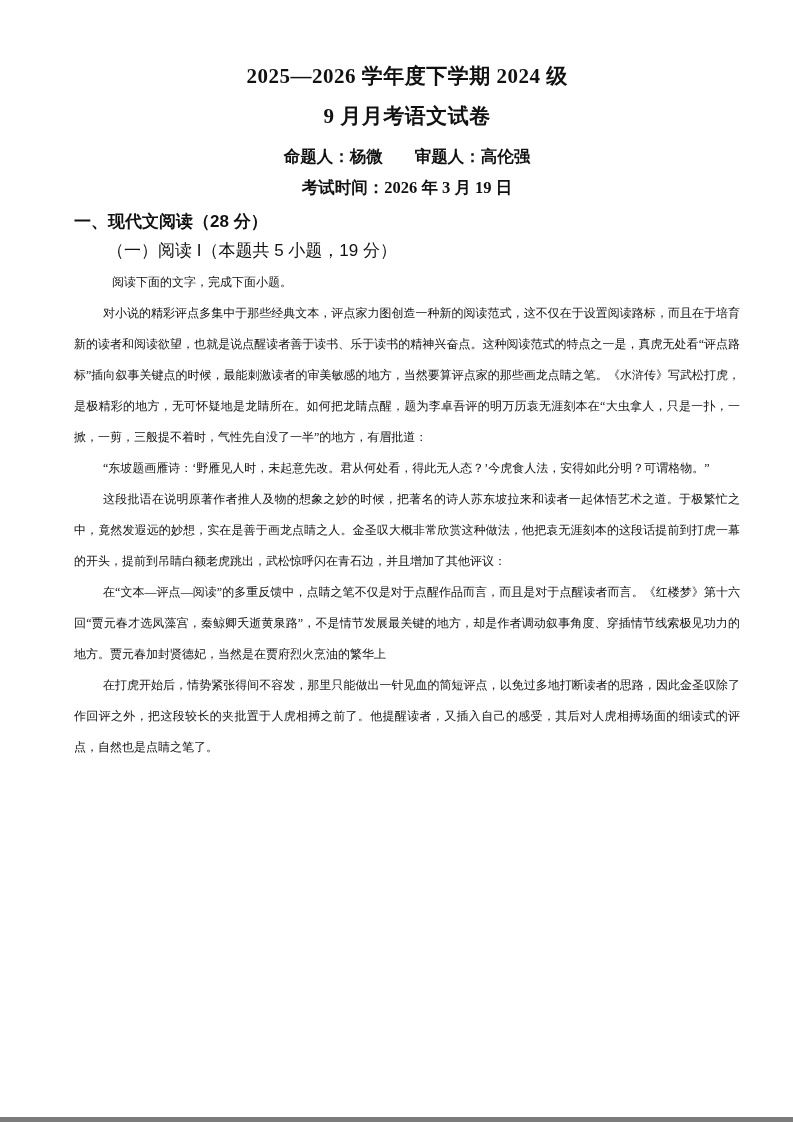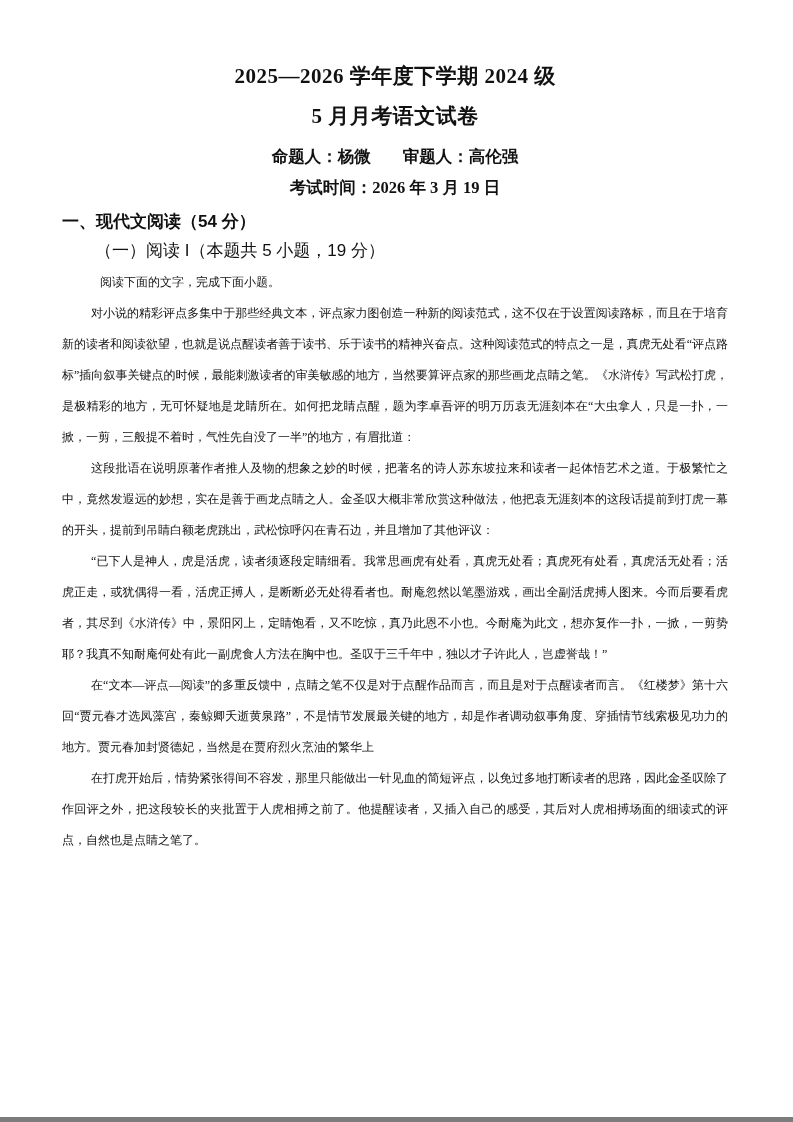--- a/index.html
+++ b/index.html
@@ -10,21 +10,21 @@
   body {
     width: 793px;
     height: 1122px;
     position: relative;
     overflow: hidden;
     font-family: "Liberation Serif", "DejaVu Serif", serif;
     color: #111111;
   }
   .doc-page {
     position: absolute;
-    left: 62px;
+    left: 74px;
     top: 0;
     width: 666px;
   }
   .title-line1 {
     margin-top: 63px;
     font-size: 21px;
     font-weight: bold;
     text-align: center;
     line-height: 27px;
     letter-spacing: 0.5px;
@@ -91,36 +91,36 @@
     background: #7c7c7c;
   }
 </style>
 </head>
 <body>
 
 <div class="doc-page">
 
   <div class="title-line1">2025—2026 学年度下学期 2024 级</div>
 
-  <div class="title-line2">5 月月考语文试卷</div>
+  <div class="title-line2">9 月月考语文试卷</div>
 
   <div class="meta-line">
     <span>命题人：杨微</span><span class="meta-gap"></span><span>审题人：高伦强</span>
   </div>
 
   <div class="meta-line exam-time">考试时间：2026 年 3 月 19 日</div>
 
-  <div class="section-heading">一、现代文阅读（54 分）</div>
+  <div class="section-heading">一、现代文阅读（28 分）</div>
 
   <div class="sub-heading">（一）阅读 I（本题共 5 小题，19 分）</div>
 
   <div class="passage">
     <p class="instruction">阅读下面的文字，完成下面小题。</p>
     <p>对小说的精彩评点多集中于那些经典文本，评点家力图创造一种新的阅读范式，这不仅在于设置阅读路标，而且在于培育新的读者和阅读欲望，也就是说点醒读者善于读书、乐于读书的精神兴奋点。这种阅读范式的特点之一是，真虎无处看“评点路标”插向叙事关键点的时候，最能刺激读者的审美敏感的地方，当然要算评点家的那些画龙点睛之笔。《水浒传》写武松打虎，是极精彩的地方，无可怀疑地是龙睛所在。如何把龙睛点醒，题为李卓吾评的明万历袁无涯刻本在“大虫拿人，只是一扑，一掀，一剪，三般提不着时，气性先自没了一半”的地方，有眉批道：</p>
+    <p>“东坡题画雁诗：‘野雁见人时，未起意先改。君从何处看，得此无人态？’今虎食人法，安得如此分明？可谓格物。”</p>
     <p>这段批语在说明原著作者推人及物的想象之妙的时候，把著名的诗人苏东坡拉来和读者一起体悟艺术之道。于极繁忙之中，竟然发遐远的妙想，实在是善于画龙点睛之人。金圣叹大概非常欣赏这种做法，他把袁无涯刻本的这段话提前到打虎一幕的开头，提前到吊睛白额老虎跳出，武松惊呼闪在青石边，并且增加了其他评议：</p>
-    <p>“已下人是神人，虎是活虎，读者须逐段定睛细看。我常思画虎有处看，真虎无处看；真虎死有处看，真虎活无处看；活虎正走，或犹偶得一看，活虎正搏人，是断断必无处得看者也。耐庵忽然以笔墨游戏，画出全副活虎搏人图来。今而后要看虎者，其尽到《水浒传》中，景阳冈上，定睛饱看，又不吃惊，真乃此恩不小也。今耐庵为此文，想亦复作一扑，一掀，一剪势耶？我真不知耐庵何处有此一副虎食人方法在胸中也。圣叹于三千年中，独以才子许此人，岂虚誉哉！”</p>
     <p>在“文本—评点—阅读”的多重反馈中，点睛之笔不仅是对于点醒作品而言，而且是对于点醒读者而言。《红楼梦》第十六回“贾元春才选凤藻宫，秦鲸卿夭逝黄泉路”，不是情节发展最关键的地方，却是作者调动叙事角度、穿插情节线索极见功力的地方。贾元春加封贤德妃，当然是在贾府烈火烹油的繁华上</p>
     <p>在打虎开始后，情势紧张得间不容发，那里只能做出一针见血的简短评点，以免过多地打断读者的思路，因此金圣叹除了作回评之外，把这段较长的夹批置于人虎相搏之前了。他提醒读者，又插入自己的感受，其后对人虎相搏场面的细读式的评点，自然也是点睛之笔了。</p>
   </div>
 
 </div>
 
 <div class="window-bottom-edge"></div>
 
 </body></html>

